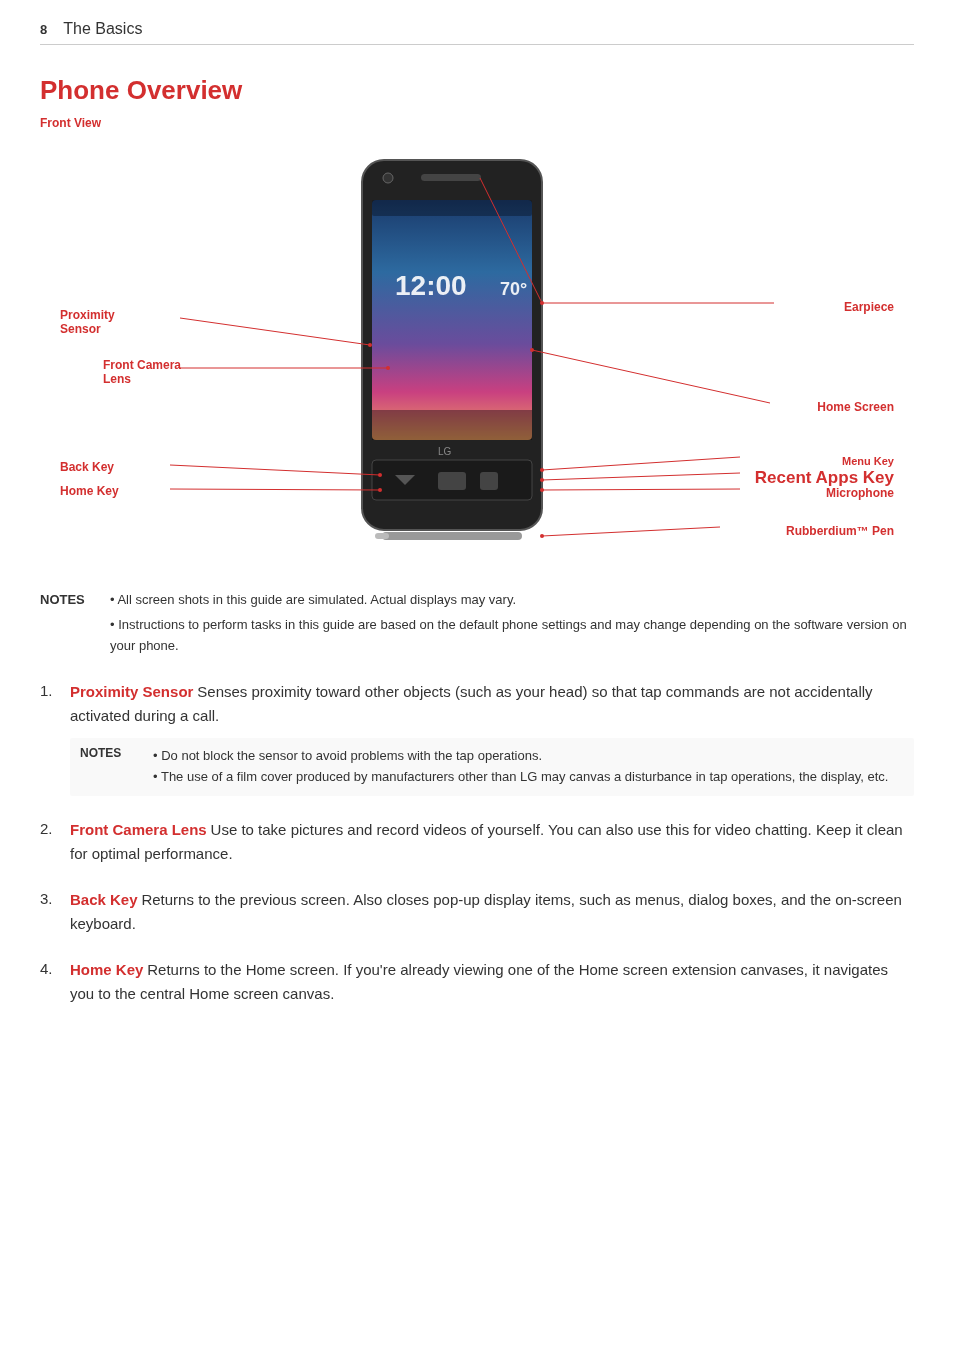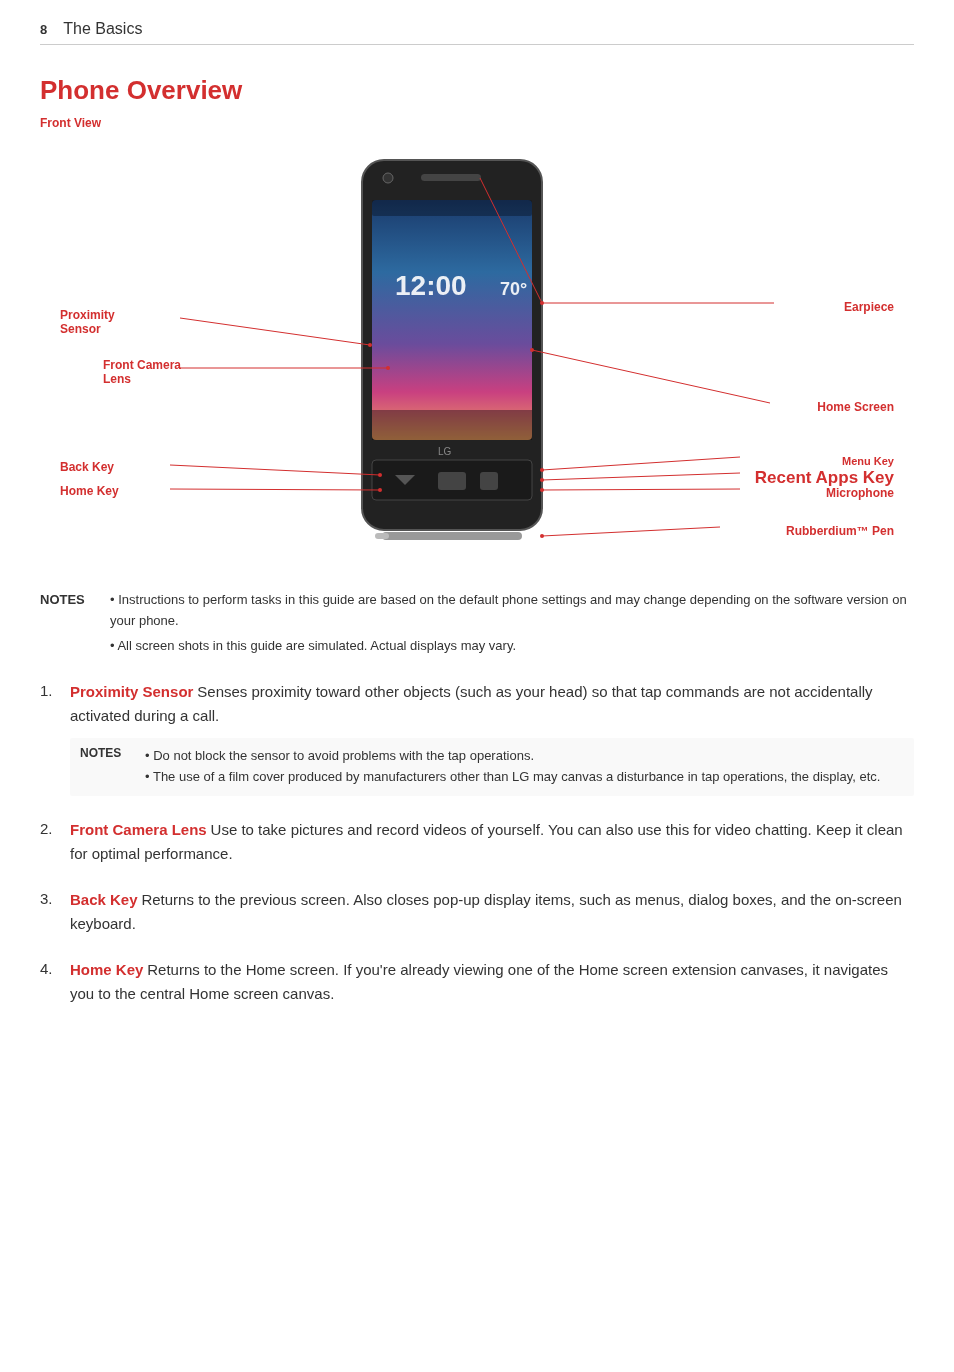--- a/index.html
+++ b/index.html
@@ -121,20 +121,21 @@
     }
     .item-notes-label {
       font-weight: bold;
       font-size: 12px;
       min-width: 55px;
     }
     .item-notes-content {
       font-size: 13px;
       line-height: 1.6;
       color: #333;
+      margin-left: 8px;
     }
 
     
     .diagram-svg {
       position: absolute;
       top: 0; left: 0;
       width: 100%;
       height: 100%;
       pointer-events: none;
     }
@@ -262,22 +263,22 @@
     <circle cx="502" cy="340" r="2" fill="#d32f2f"></circle>
 
     <line x1="680" y1="377" x2="502" y2="386" stroke="#d32f2f" stroke-width="1"></line>
     <circle cx="502" cy="386" r="2" fill="#d32f2f"></circle>
   </svg>
 </div>
 
 <div class="notes-section">
   <span class="notes-label">NOTES</span>
   <div class="notes-content">
+    <p class="notes-bullet">All screen shots in this guide are simulated. Actual displays may vary.</p>
     <p class="notes-bullet">Instructions to perform tasks in this guide are based on the default phone settings and may change depending on the software version on your phone.</p>
-    <p class="notes-bullet">All screen shots in this guide are simulated. Actual displays may vary.</p>
   </div>
 </div>
 
 <div class="numbered-list">
 
   <div class="list-item">
     <span class="list-number">1.</span>
     <div class="list-content">
       <span class="list-term">Proximity Sensor</span>
       <span class="list-desc"> Senses proximity toward other objects (such as your head) so that tap commands are not accidentally activated during a call.</span>

